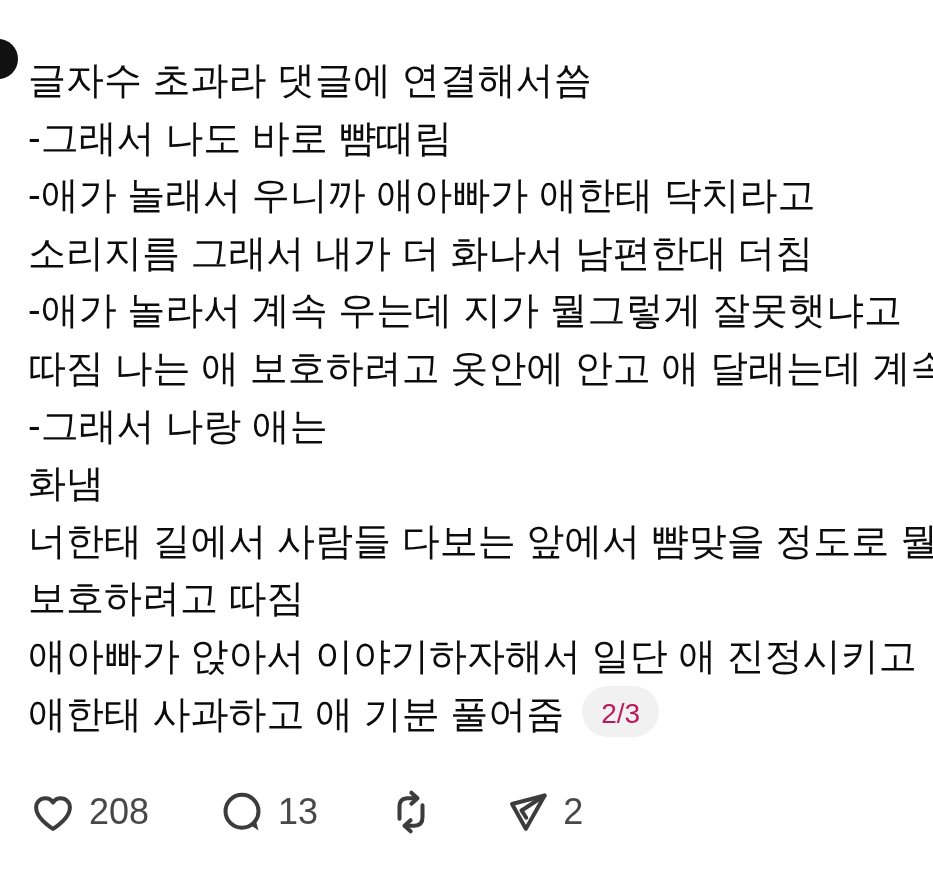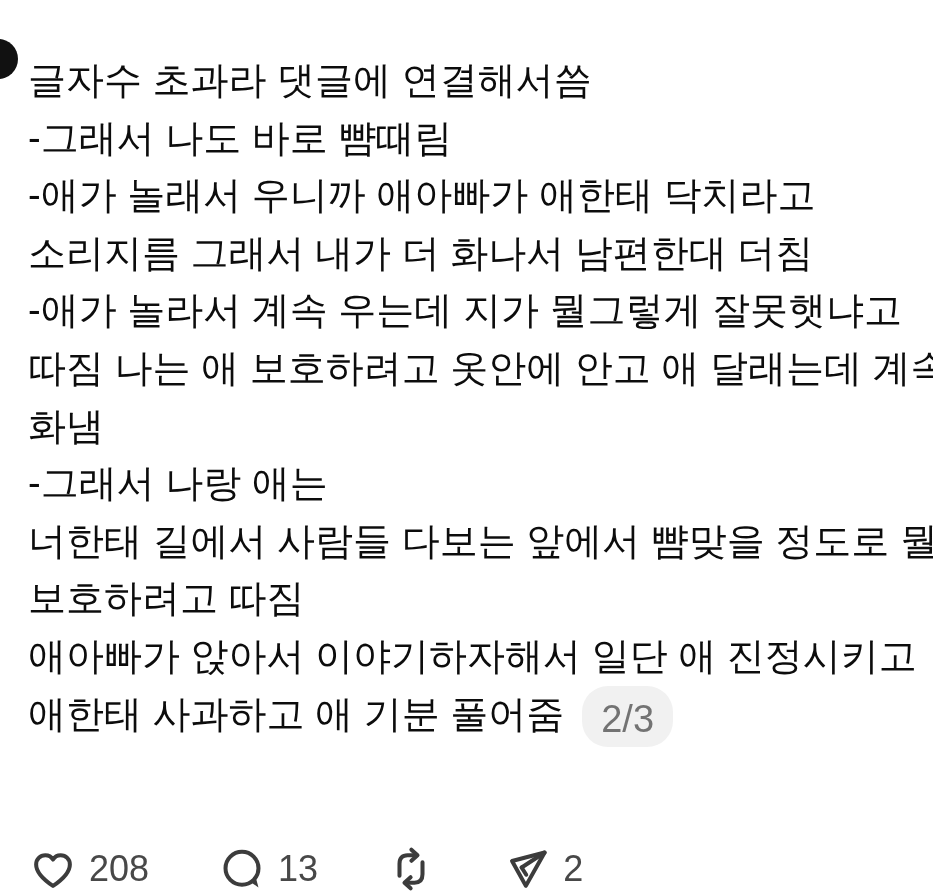--- a/index.html
+++ b/index.html
@@ -37,32 +37,32 @@
   .last-line {
     display: flex;
     align-items: flex-start;
     gap: 18px;
   }
   .page-badge {
     display: inline-flex;
     align-items: center;
     justify-content: center;
     background: #f1f1f1;
-    color: #737373;
-    font-size: 38px;
+    color: #be185d;
+    font-size: 28px;
     font-weight: 400;
     line-height: 1;
     padding: 14px 19px 9px 19px;
     border-radius: 26px;
   }
   .action-bar {
     display: flex;
     align-items: center;
     gap: 70px;
-    margin: 99px 0 0 30px;
+    margin: 46px 0 0 30px;
   }
   .action {
     display: flex;
     align-items: center;
     gap: 13px;
     cursor: pointer;
   }
   .action .count {
     font-size: 36px;
     color: #484848;
@@ -88,22 +88,22 @@
 
 <div class="avatar"></div>
 
 <div class="post-text">
   <div class="post-line">글자수 초과라 댓글에 연결해서씀</div>
   <div class="post-line">-그래서 나도 바로 뺨때림</div>
   <div class="post-line">-애가 놀래서 우니까 애아빠가 애한태 닥치라고</div>
   <div class="post-line">소리지름 그래서 내가 더 화나서 남편한대 더침</div>
   <div class="post-line">-애가 놀라서 계속 우는데 지가 뭘그렇게 잘못햇냐고</div>
   <div class="post-line">따짐 나는 애 보호하려고 옷안에 안고 애 달래는데 계속</div>
+  <div class="post-line">-그래서 나랑 애는</div>
   <div class="post-line">화냄</div>
-  <div class="post-line">-그래서 나랑 애는</div>
   <div class="post-line">너한태 길에서 사람들 다보는 앞에서 뺨맞을 정도로 뭘</div>
   <div class="post-line">보호하려고 따짐</div>
   <div class="post-line">애아빠가 앉아서 이야기하자해서 일단 애 진정시키고</div>
   <div class="post-line last-line">
     <span>애한태 사과하고 애 기분 풀어줌</span>
     <span class="page-badge">2/3</span>
   </div>
 </div>
 
 <div class="action-bar">

